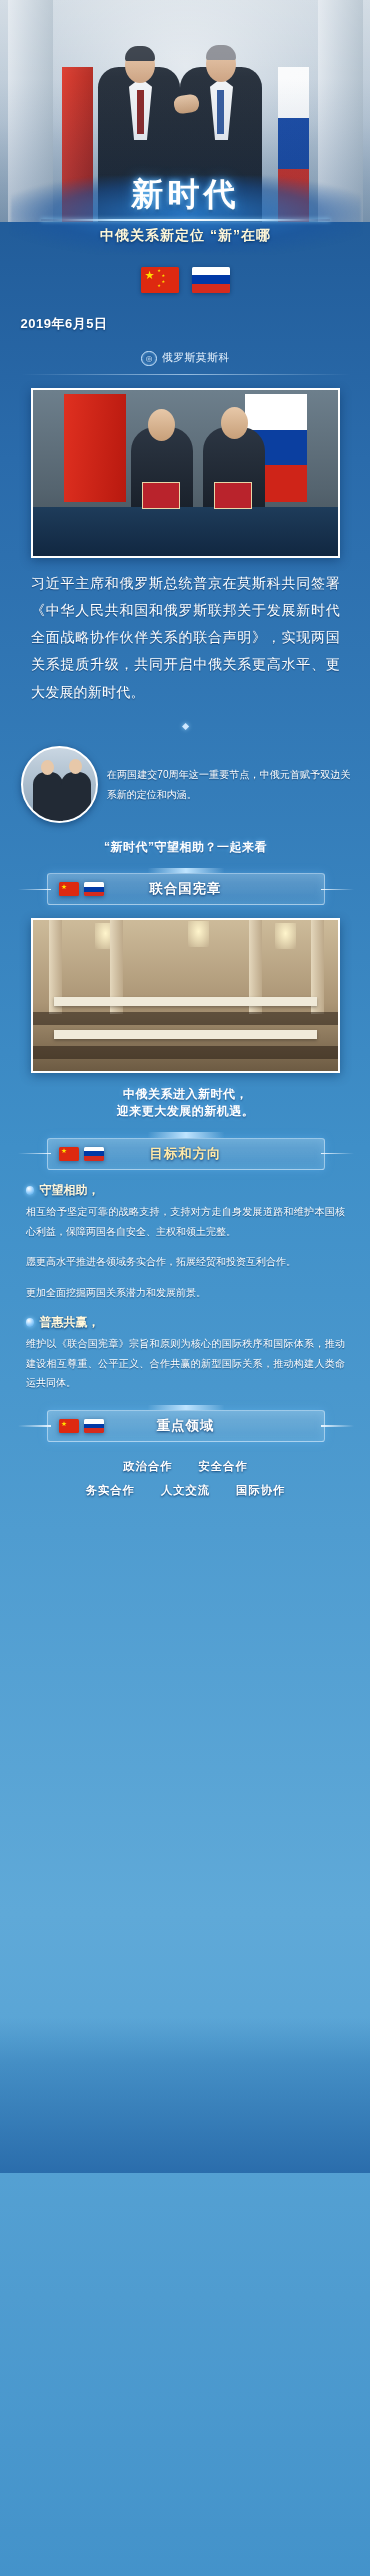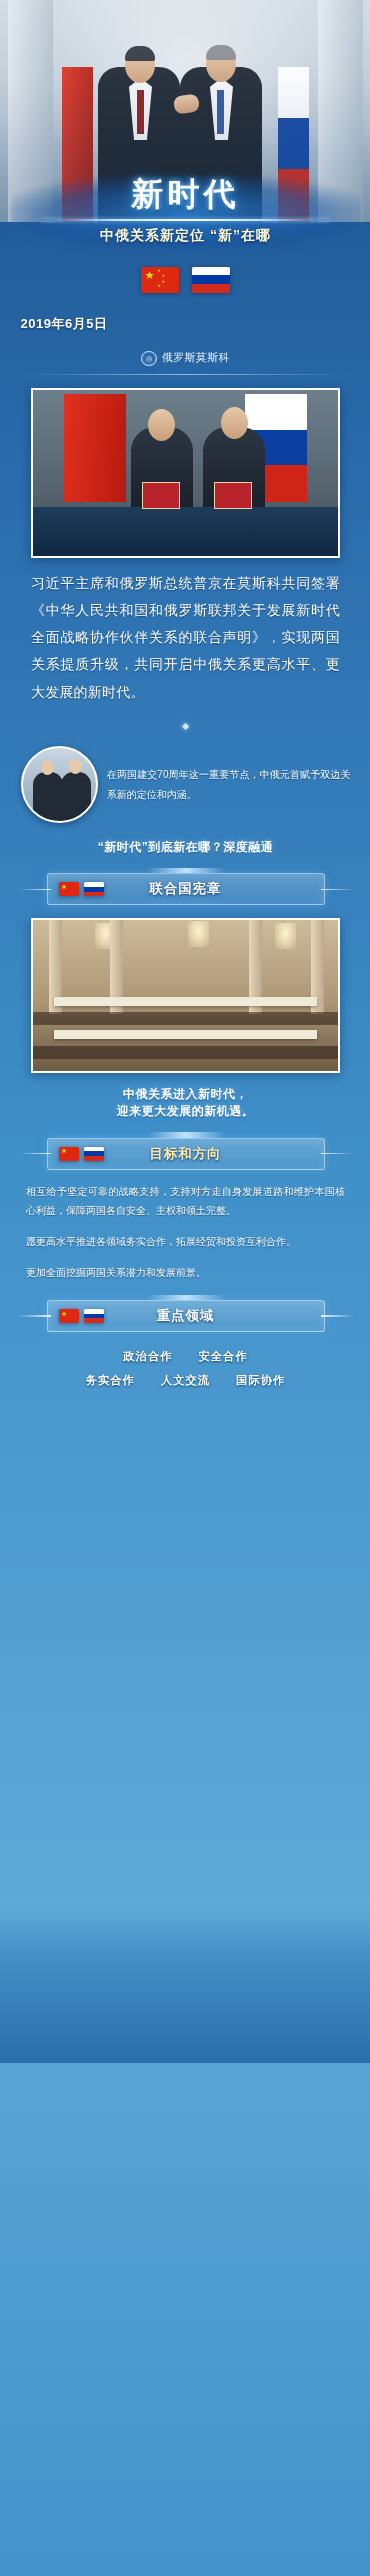--- a/index.html
+++ b/index.html
@@ -432,21 +432,21 @@
   <div class="quote-block">
     <div class="round-photo">
       <div class="rp-fig rp-a"></div>
       <div class="rp-fig rp-b"></div>
       <div class="rp-head rph-a"></div>
       <div class="rp-head rph-b"></div>
     </div>
     <div class="quote-text">在两国建交70周年这一重要节点，中俄元首赋予双边关系新的定位和内涵。</div>
   </div>
 
-  <div class="highlight">“新时代”到底新在哪？深度融通</div>
+  <div class="highlight">“新时代”守望相助？一起来看</div>
 
   <div class="banner">
     <div class="banner-plate"></div>
     <div class="banner-tab"></div>
     <div class="banner-side bs-l"></div>
     <div class="banner-side bs-r"></div>
     <div class="banner-flags">
       <div class="flag flag-cn">
         <span class="big-star">★</span>
       </div>
@@ -490,27 +490,38 @@
         <div class="w"></div>
         <div class="b"></div>
         <div class="r"></div>
       </div>
     </div>
     <div class="banner-text">目标和方向</div>
   </div>
 
   <div class="list">
     <div class="list-item">
+      <div class="li-head">
+        <span class="li-dot"></span>
+        <span>守望相助，</span>
+      </div>
       <div class="li-body">相互给予坚定可靠的战略支持，支持对方走自身发展道路和维护本国核心利益，保障两国各自安全、主权和领土完整。</div>
     </div>
     <div class="list-item">
       <div class="li-body">愿更高水平推进各领域务实合作，拓展经贸和投资互利合作。</div>
     </div>
     <div class="list-item">
       <div class="li-body">更加全面挖掘两国关系潜力和发展前景。</div>
+    </div>
+    <div class="list-item">
+      <div class="li-head">
+        <span class="li-dot"></span>
+        <span>普惠共赢，</span>
+      </div>
+      <div class="li-body">维护以《联合国宪章》宗旨和原则为核心的国际秩序和国际体系，推动建设相互尊重、公平正义、合作共赢的新型国际关系，推动构建人类命运共同体。</div>
     </div>
   </div>
 
   <div class="banner">
     <div class="banner-plate"></div>
     <div class="banner-tab"></div>
     <div class="banner-side bs-l"></div>
     <div class="banner-side bs-r"></div>
     <div class="banner-flags">
       <div class="flag flag-cn">

